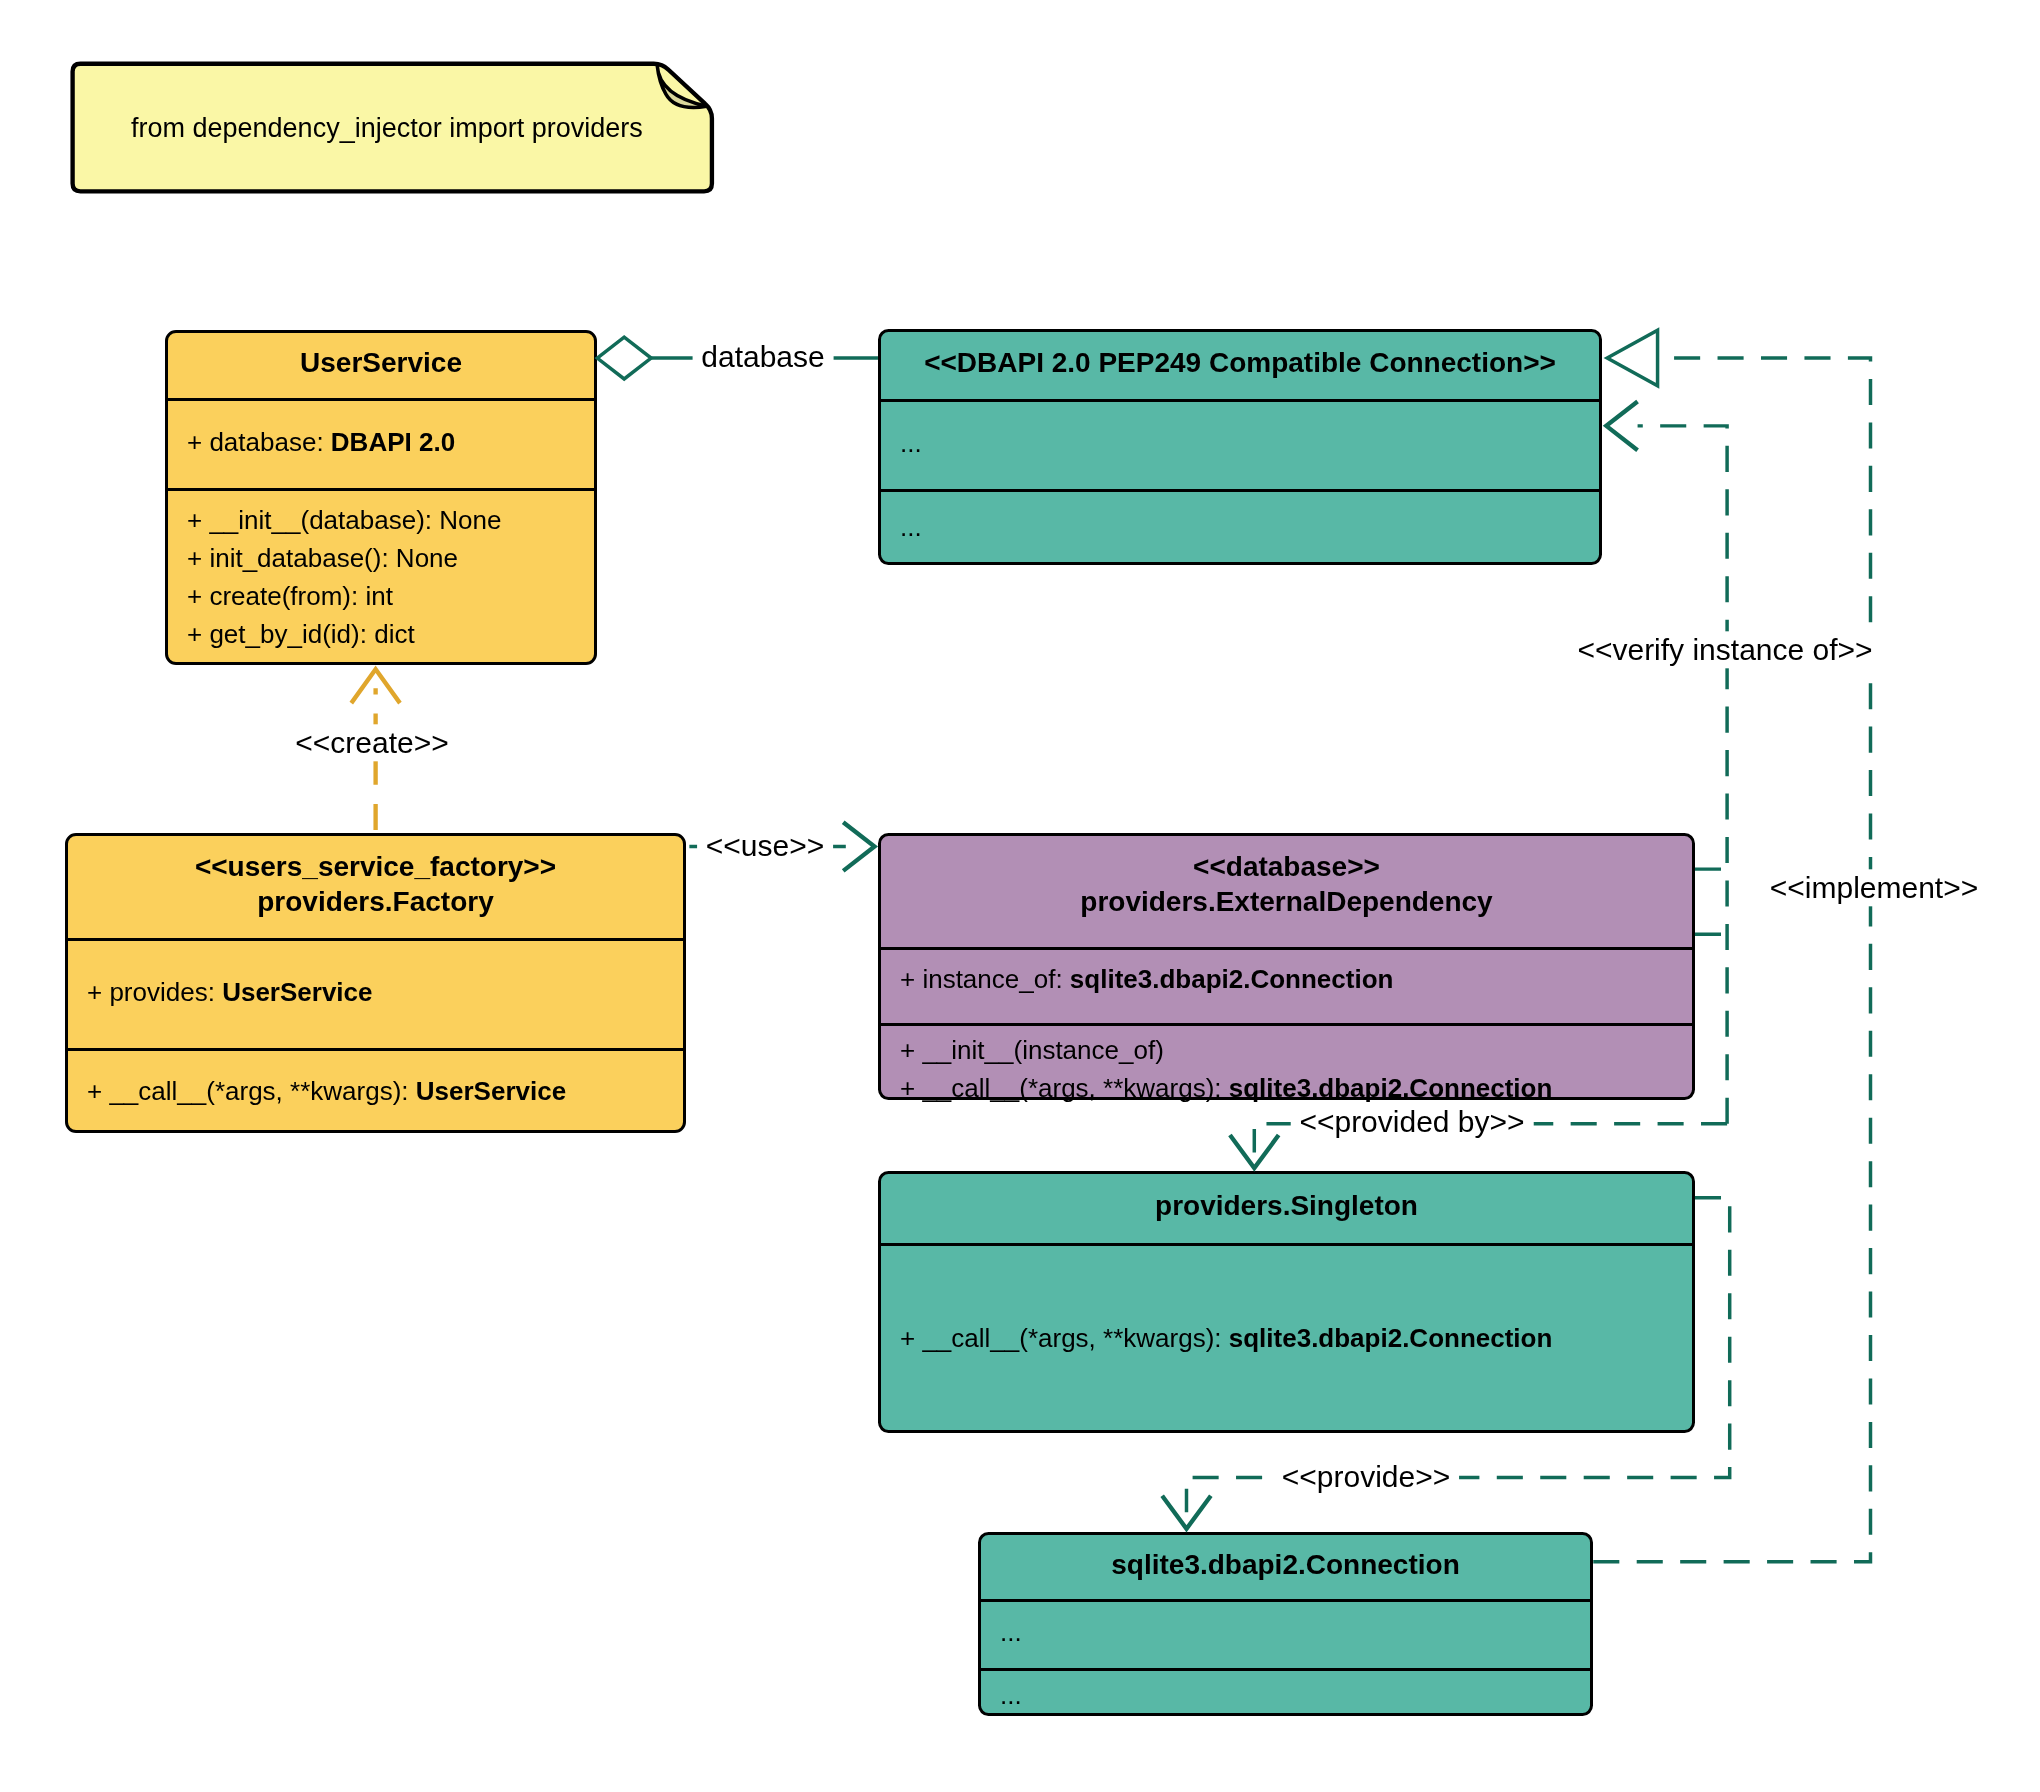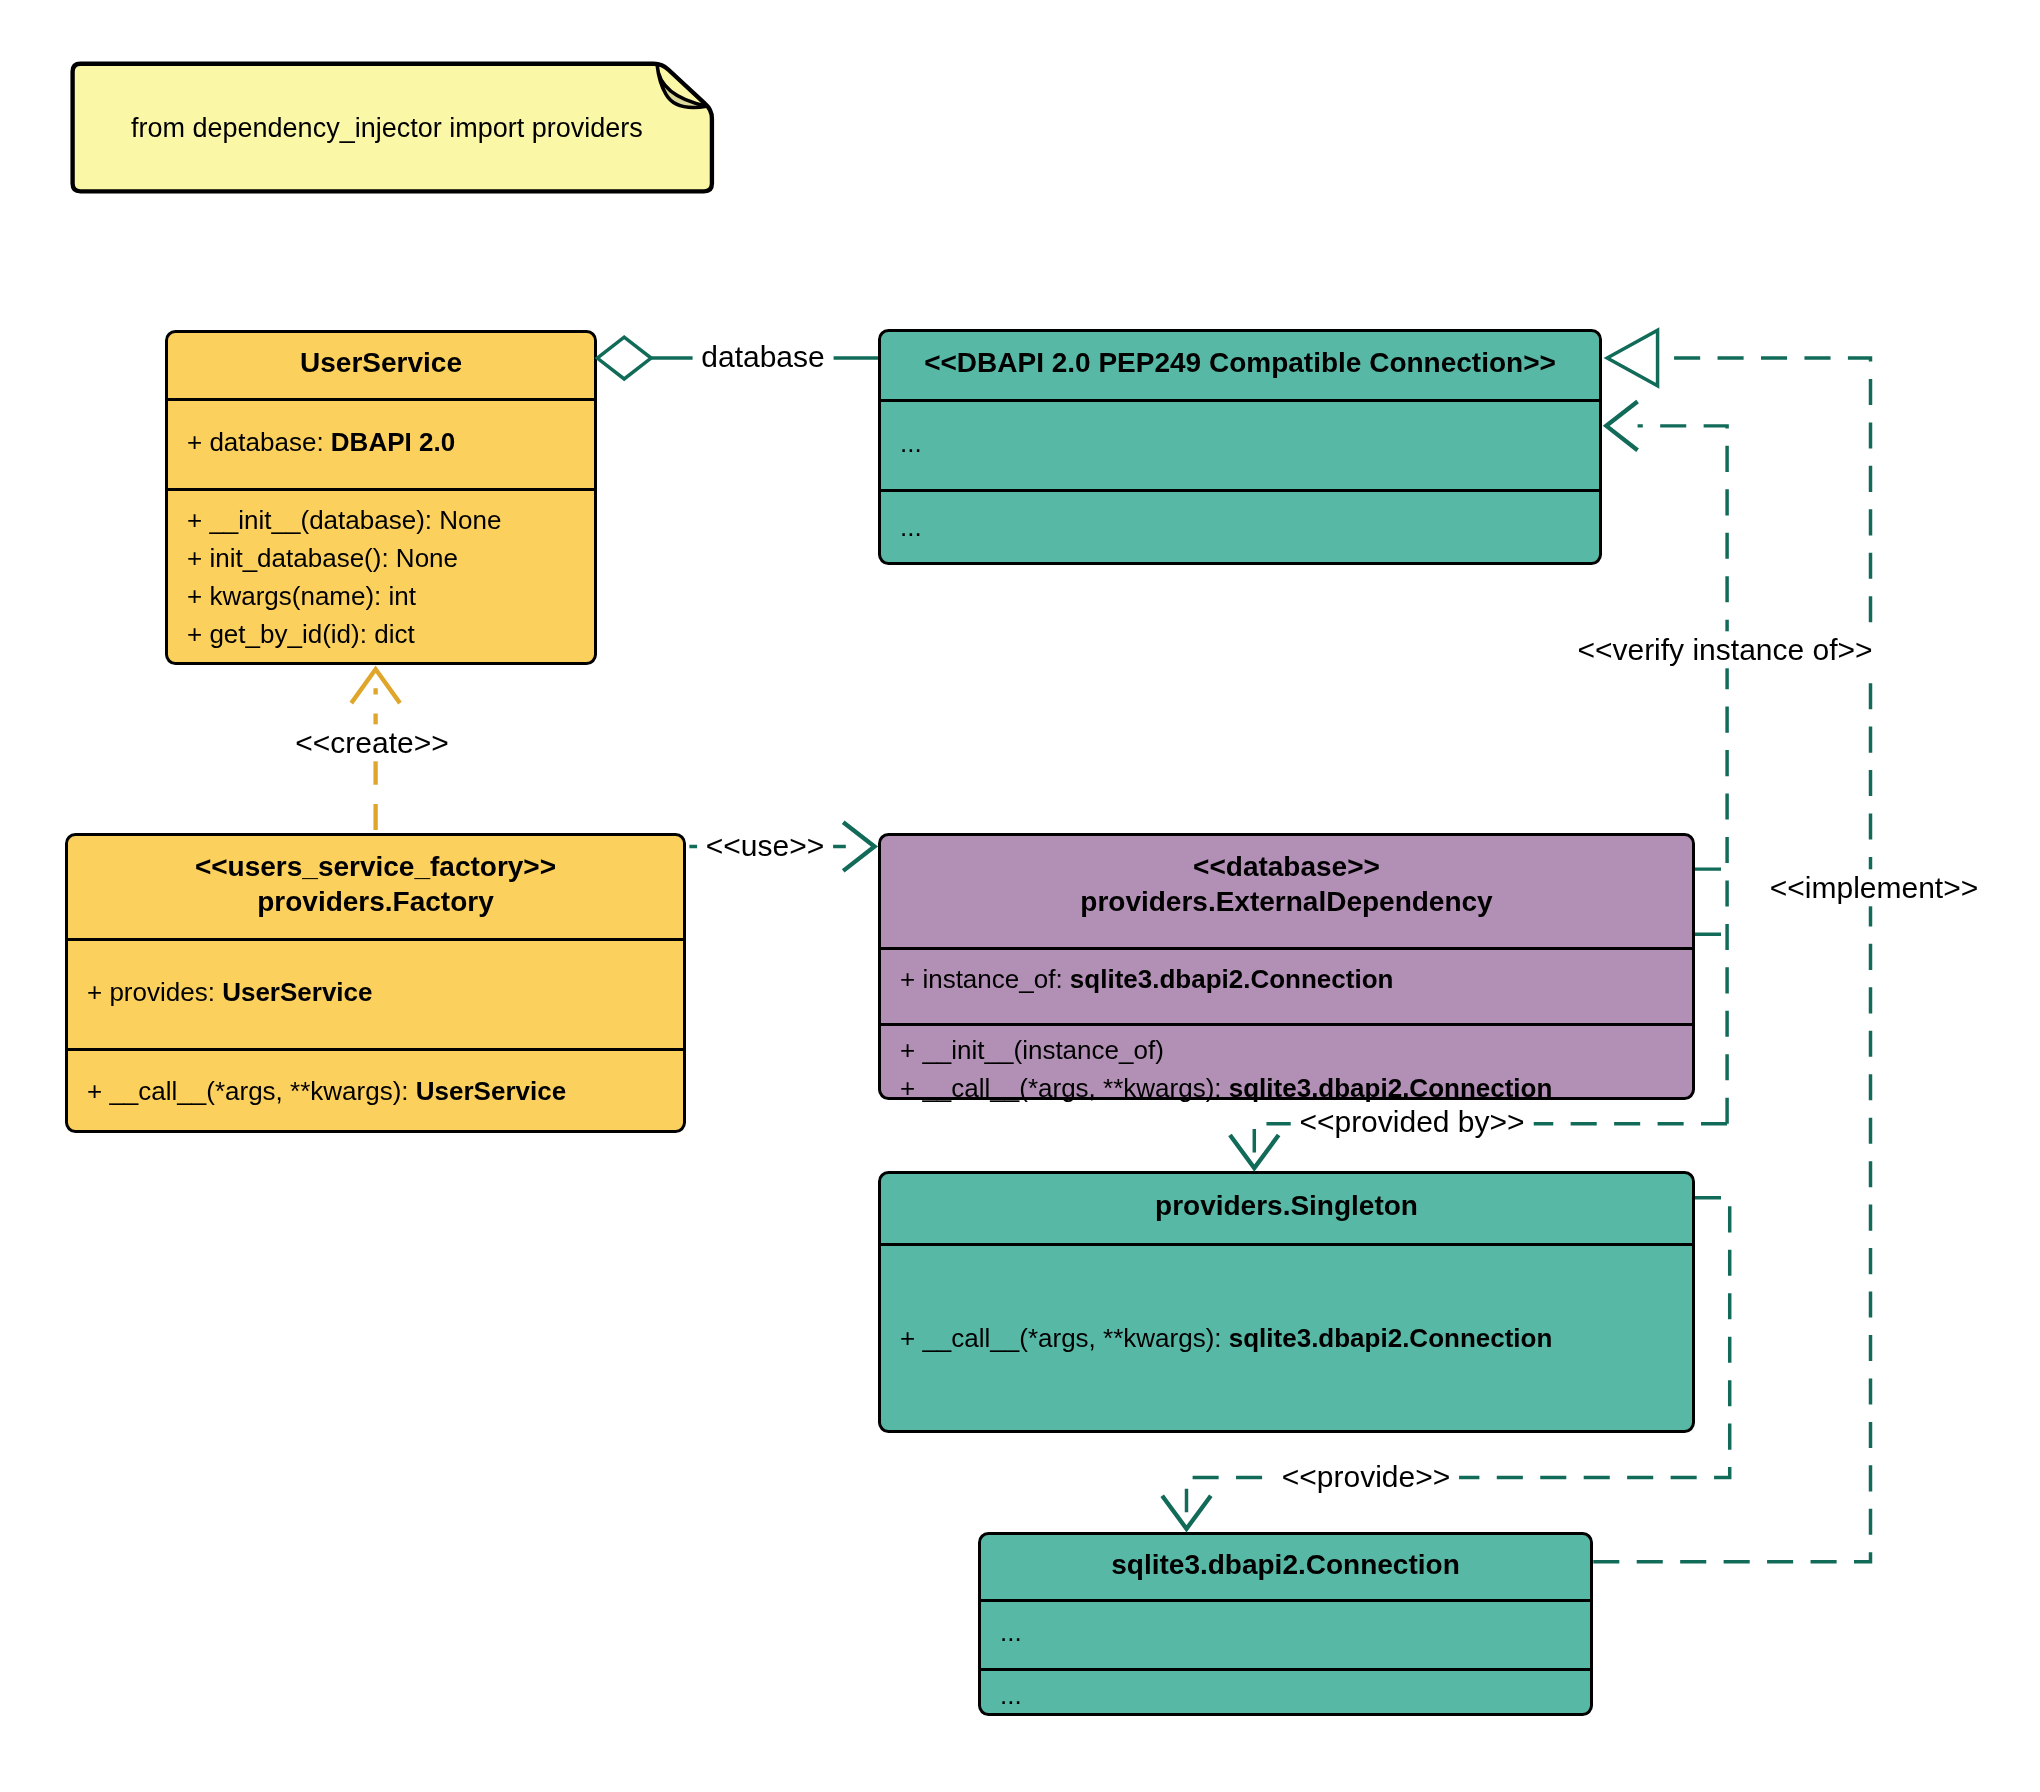--- a/index.html
+++ b/index.html
@@ -6,21 +6,21 @@
     --class-yellow:#FBD05C; --class-teal:#58B8A6; --class-purple:#B28FB5;
     --note-yellow:#FAF7A6; --note-fold:#DBD89B;
     --edge-teal:#116B58; --edge-gold:#E0A62C; --border-black:#000000;
   }
   *{margin:0;padding:0;box-sizing:border-box;}
   body{background:#ffffff;font-family:"Liberation Sans",sans-serif;color:#000;}
   .canvas{position:relative;width:2041px;height:1793px;background:#fff;overflow:hidden;}
 
   .uml-box{position:absolute;border:3.5px solid var(--border-black);border-radius:10.4px;
     display:flex;flex-direction:column;}
-  .uml-box.yellow{background:var(--class-yellow);}
+  .uml-box.yellow{background:var(--class-yellow);border-radius:11px;}
   .uml-box.teal{background:var(--class-teal);}
   .uml-box.purple{background:var(--class-purple);gap:9px;}
   .compartment{display:flex;flex-direction:column;justify-content:center;padding:5.2px 19px;}
   .compartment + .compartment{border-top:3.5px solid var(--border-black);margin-top:6px;}
   .compartment.title{align-items:center;text-align:center;font-weight:bold;font-size:28px;line-height:35px;padding:5.2px 8.7px;}
   .line{font-size:26px;line-height:38px;white-space:nowrap;}
   .b{font-weight:bold;}
 
   .note{position:absolute;left:70px;top:61px;width:648px;height:134px;}
   .note-text{position:absolute;left:24px;top:0;height:100%;display:flex;align-items:center;
@@ -53,21 +53,21 @@
   <div class="uml-box yellow" style="left:165px;top:330px;width:432px;height:335px">
     <div class="compartment title" style="height:59px;flex:none">
       <span>UserService</span>
     </div>
     <div class="compartment" style="height:84px;flex:none">
       <div class="line"><span>+ database: </span><span class="b">DBAPI 2.0</span></div>
     </div>
     <div class="compartment" style="flex:1">
       <div class="line"><span>+ __init__(database): None</span></div>
       <div class="line"><span>+ init_database(): None</span></div>
-      <div class="line"><span>+ kwargs(name): int</span></div>
+      <div class="line"><span>+ create(from): int</span></div>
       <div class="line"><span>+ get_by_id(id): dict</span></div>
     </div>
   </div>
 
   <div class="uml-box teal" style="left:878px;top:329px;width:724px;height:236px">
     <div class="compartment title" style="height:61px;flex:none">
       <span>&lt;&lt;DBAPI 2.0 PEP249 Compatible Connection&gt;&gt;</span>
     </div>
     <div class="compartment" style="height:84px;flex:none">
       <div class="line">...</div>

